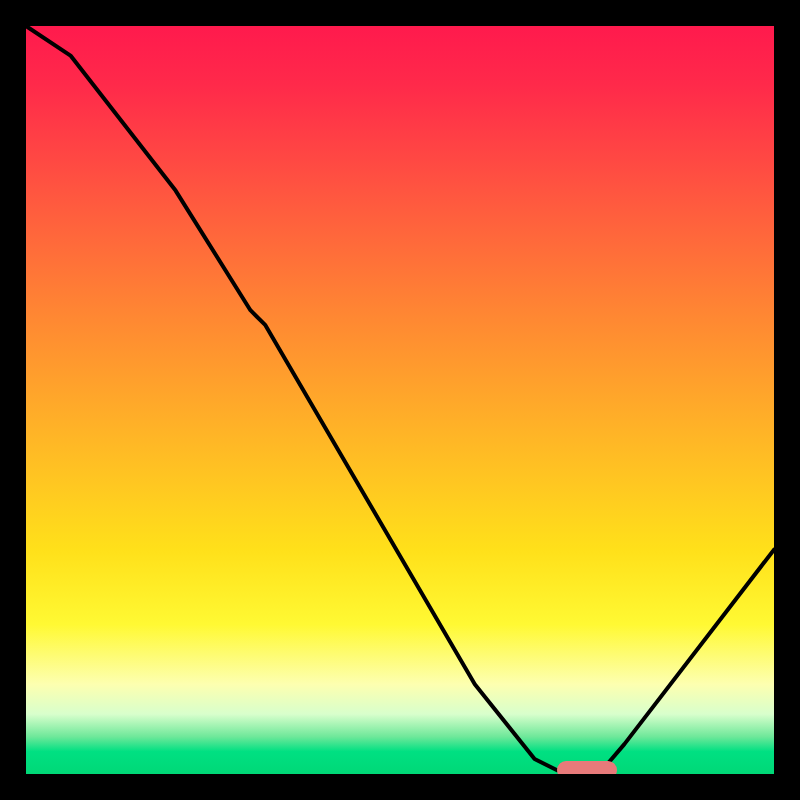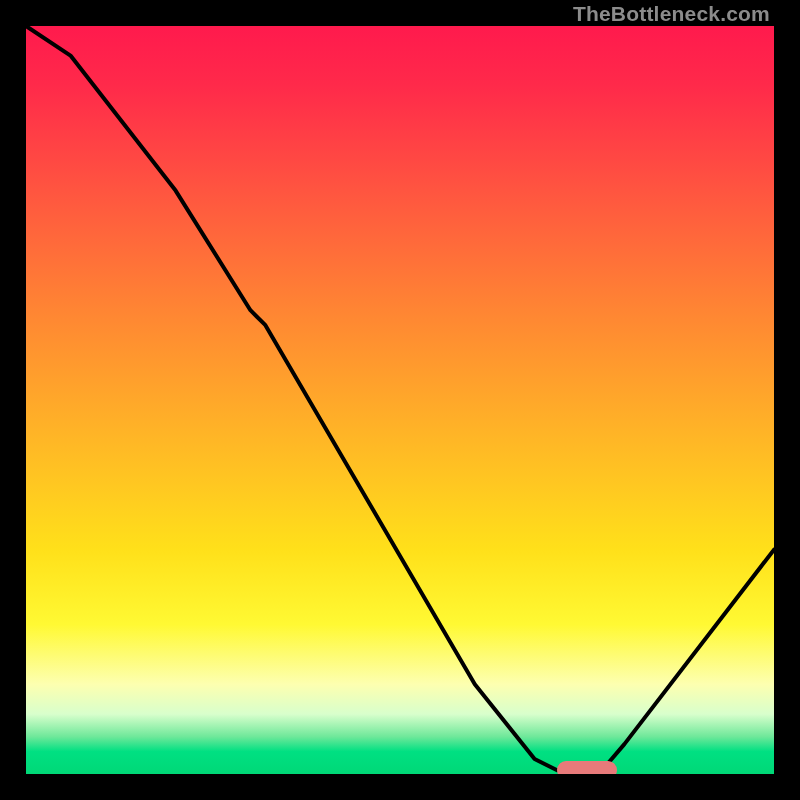--- a/index.html
+++ b/index.html
@@ -52,20 +52,19 @@
     font-size: 21px;
     font-weight: 600;
     color: #8c8c8c;
     letter-spacing: 0.2px;
   }
 </style>
 </head>
 <body>
 
 <div class="frame">
-  <div class="watermark">TheBottleneck.com</div>
   <div class="plot-area">
     <svg class="curve" viewBox="0 0 748 748" preserveAspectRatio="none">
       <path id="series-path" fill="none" stroke="#000" stroke-width="4" stroke-linejoin="round" stroke-linecap="round" d="M0.0 0.0 L44.9 29.9 L149.6 164.6 L224.4 284.2 L239.4 299.2 L448.8 658.2 L508.6 733.0 L531.1 744.3 L576.0 744.3 L598.4 718.1 L748.0 523.6"></path>
     </svg>
     <div id="marker" class="marker" style="left: 531.08px; width: 59.84px; top: 735.26px;"></div>
   </div>
 </div>
 
 </body></html>

